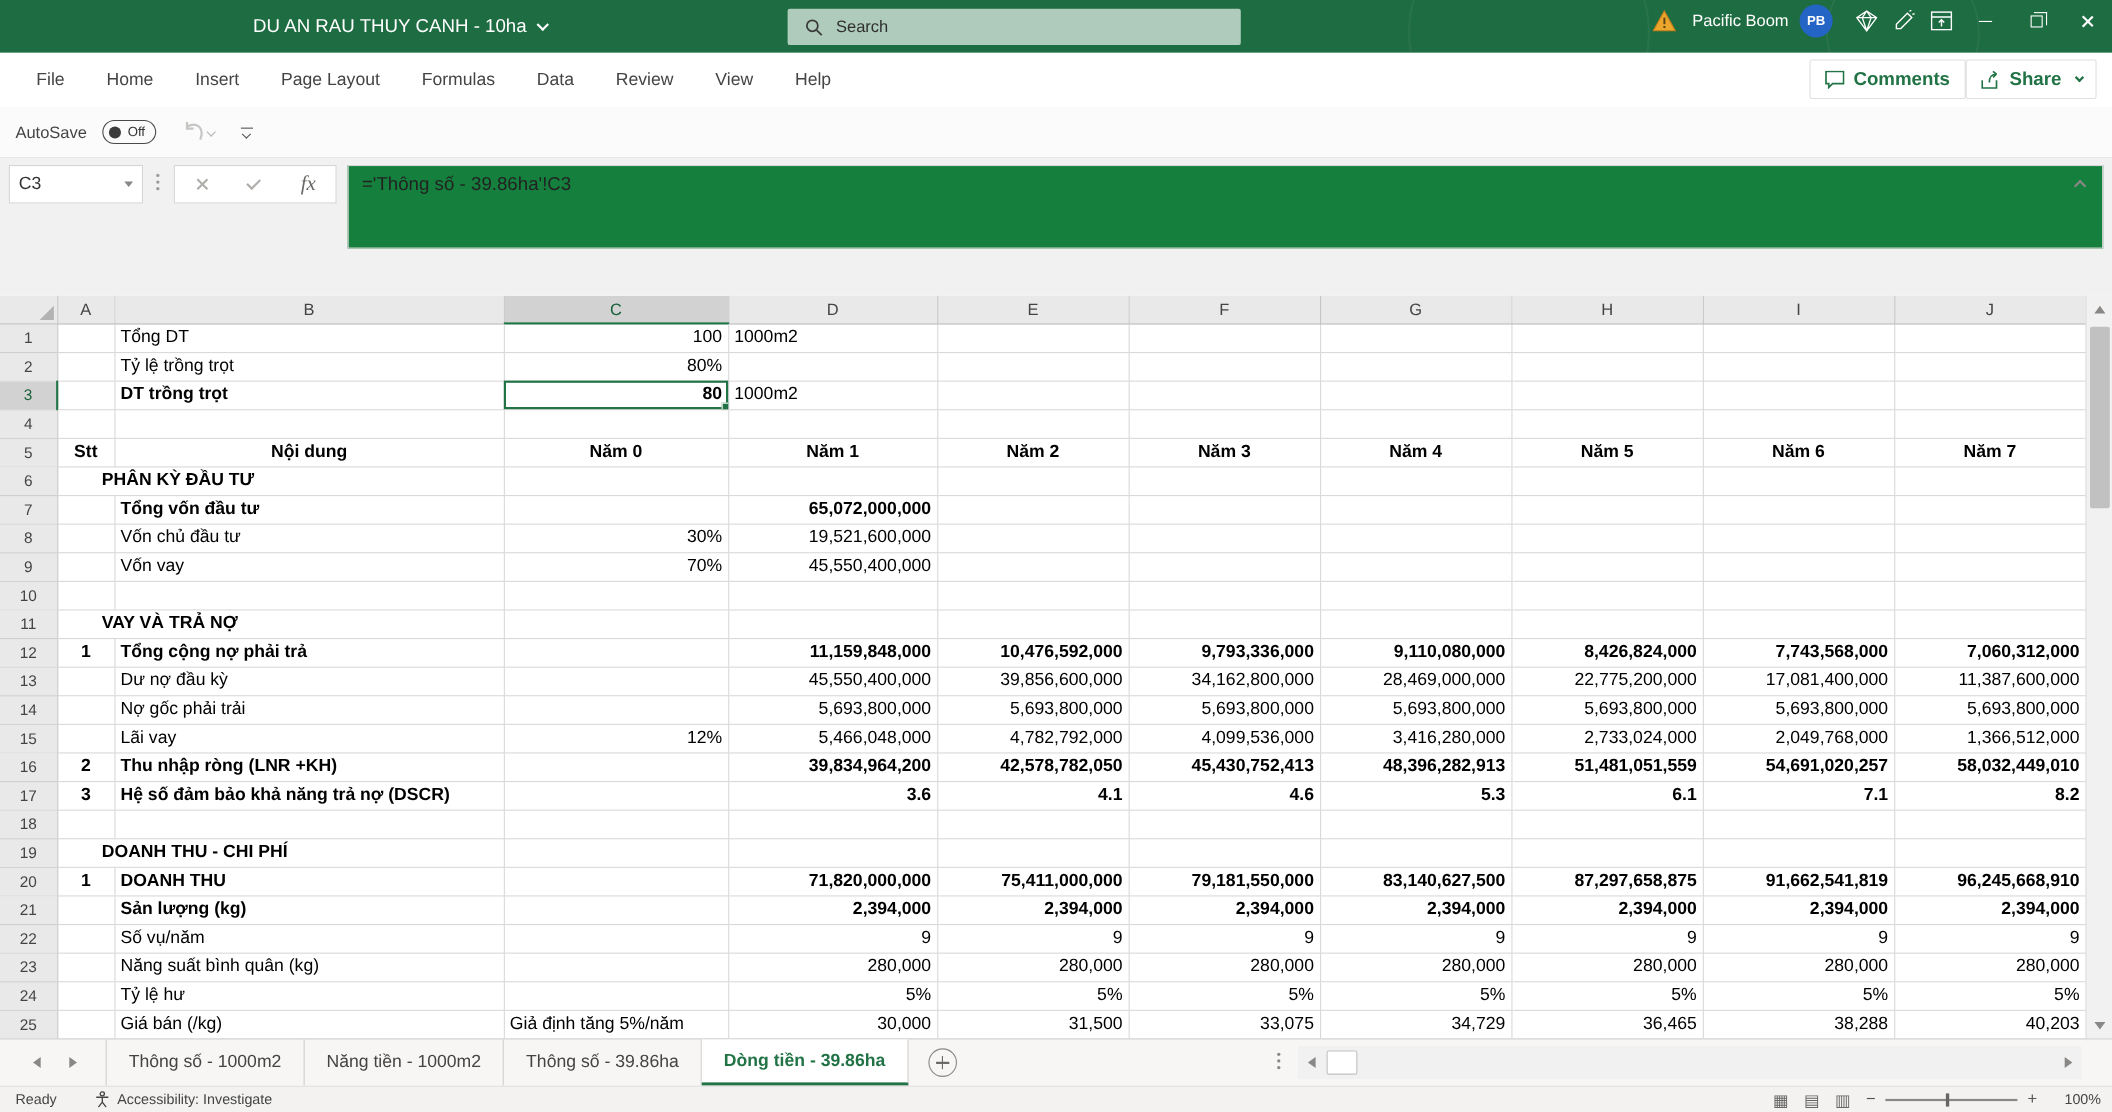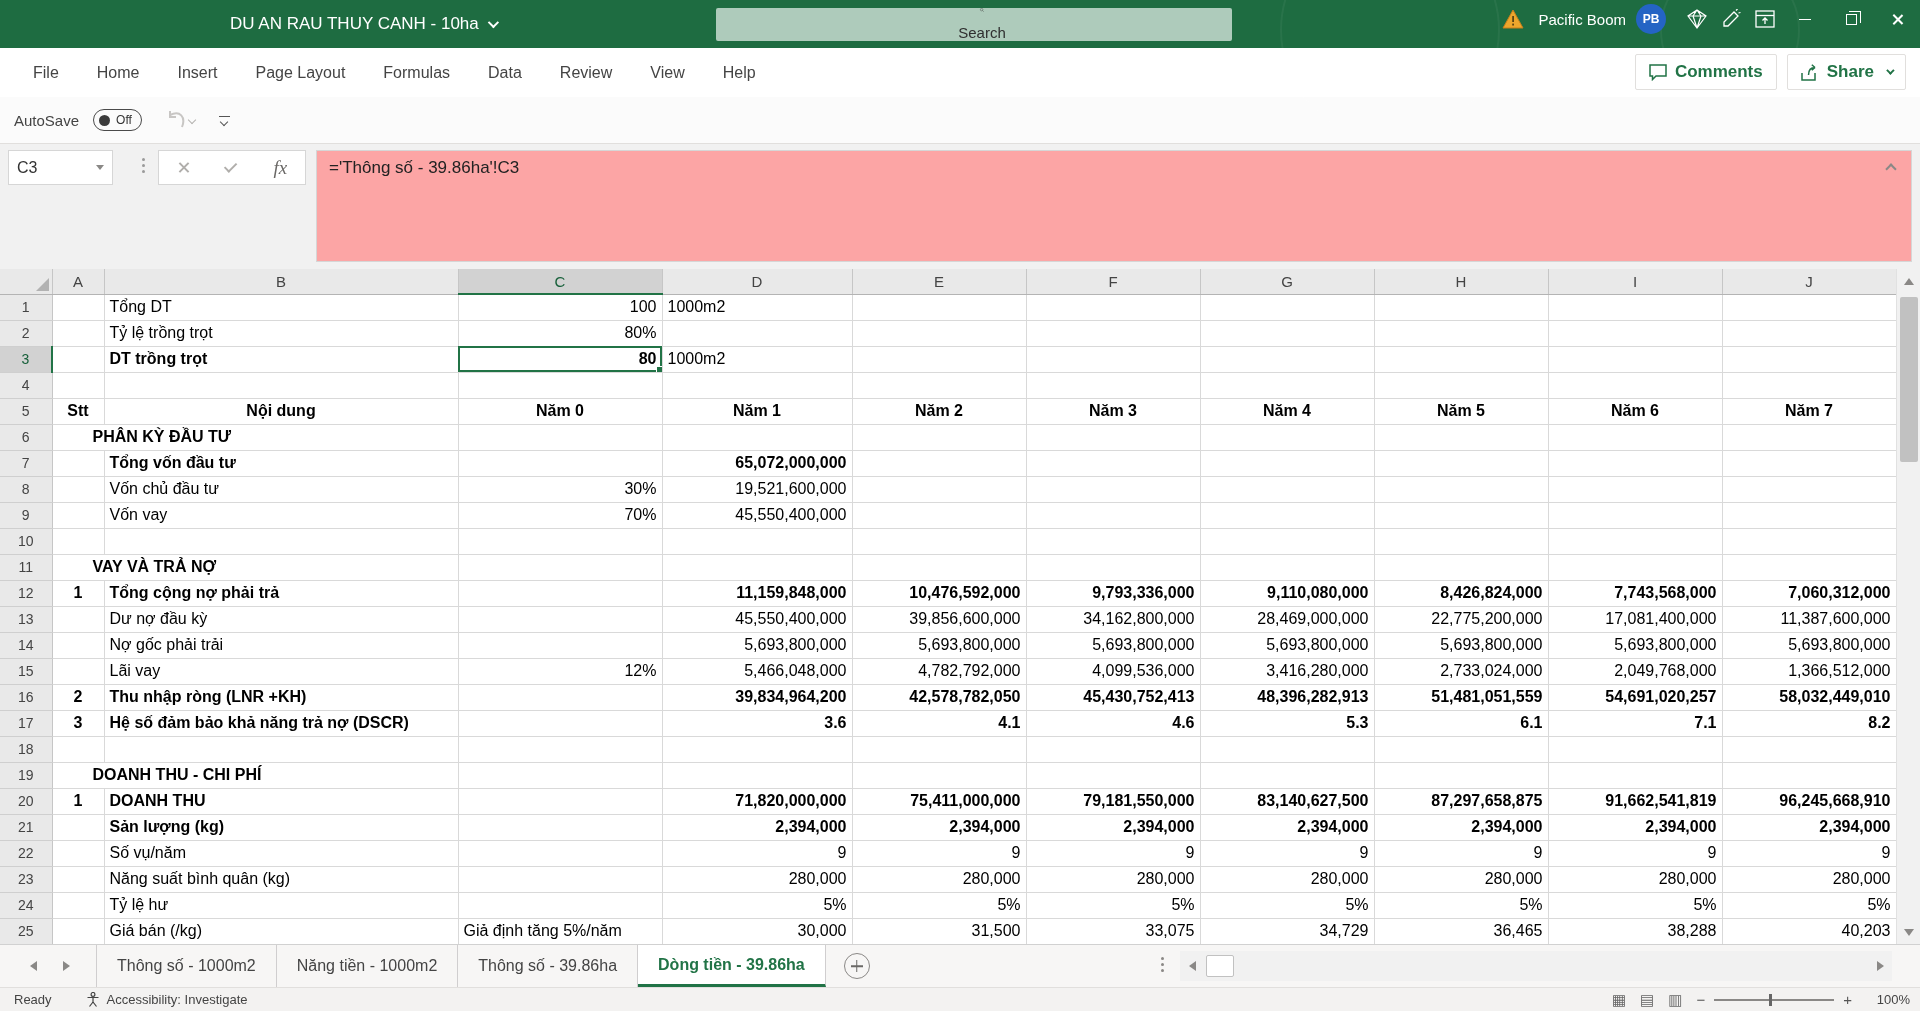--- a/index.html
+++ b/index.html
@@ -7,70 +7,70 @@
     font-family:"Liberation Sans","DejaVu Sans",sans-serif; background:#fff; }
   .app { width:1920px; height:1011px; display:flex; flex-direction:column; position:relative; }
 
   
   .titlebar { height:48px; background:#1E6C41; position:relative; display:flex; align-items:center; color:#fff; flex:0 0 auto; }
   .tb-deco1,.tb-deco2 { position:absolute; border:2px solid rgba(255,255,255,.05); border-radius:50%; pointer-events:none; }
   .tb-deco1 { width:220px; height:220px; right:420px; top:-80px; }
   .tb-deco2 { width:140px; height:140px; right:120px; top:-40px; }
   .tb-title { margin-left:230px; font-size:17px; display:flex; align-items:center; gap:9px; white-space:nowrap; }
   .chev { display:inline-block; width:8px; height:8px; border-right:2px solid currentColor; border-bottom:2px solid currentColor; transform:rotate(45deg) translateY(-2px); }
-  .searchbox { position:absolute; left:716px; top:8px; width:516px; height:33px; background:#aecbbb; border-radius:2px;
-    display:flex; align-items:center; gap:12px; padding-left:16px; color:#2f2f2f; font-size:15px;flex-direction:column; }
+  .searchbox { position:absolute; left:716px; top:8px; width:412px; height:33px; background:#aecbbb; border-radius:2px;
+    display:flex; align-items:center; gap:12px; padding-left:16px; color:#2f2f2f; font-size:15px; }
   .tb-right { position:absolute; right:0; top:0; height:38px; display:flex; align-items:center; }
   .tb-ico { width:34px; display:flex; justify-content:center; align-items:center; }
   .tb-user { font-size:15px; margin:0 10px 0 8px; white-space:nowrap; }
   .avatar { width:30px; height:30px; border-radius:50%; background:#2464C4; color:#fff; font-size:12px; font-weight:700;
     display:flex; align-items:center; justify-content:center; margin-right:14px; }
   .winbtn { width:46px; height:48px; display:flex; align-items:center; justify-content:center; font-size:15px; }
   .restore-ico { width:11px; height:11px; border:1.5px solid #fff; position:relative; }
   .restore-ico:before { content:""; position:absolute; left:2px; top:-4px; width:11px; height:11px; border-top:1.5px solid #fff; border-right:1.5px solid #fff; }
   .min-ico { width:12px; border-top:1.5px solid #fff; }
   .close-ico { position:relative; width:13px; height:13px; }
   .close-ico:before,.close-ico:after { content:""; position:absolute; left:6px; top:0; width:1.5px; height:13px; background:#fff; }
   .close-ico:before{ transform:rotate(45deg);} .close-ico:after{ transform:rotate(-45deg);}
 
   
   .ribbonrow { height:49px; background:#fff; display:flex; align-items:center; position:relative; flex:0 0 auto; }
   .rtabs { display:flex; margin-left:14px; }
   .rtab { padding:0 19px; font-size:16px; color:#444; height:49px; display:flex; align-items:center; white-space:nowrap; }
-  .ribbon-right { position:absolute; right:14px; top:6px; display:flex; gap:10px; }
+  .ribbon-right { position:absolute; right:14px; top:6px; display:flex; }
   .rbtn { border:1px solid #e1dfdd; background:#fff; height:36px; padding:0 13px; display:flex; align-items:center; gap:8px;
     font-size:17px; color:#217346; font-weight:700; border-radius:2px; }
   .rbtn .chev { border-color:#217346; width:6px; height:6px; margin-left:4px; }
 
   
   .qat { height:47px; background:#fbfbfb; border-bottom:1px solid #e1dfdd; display:flex; align-items:center; padding-left:14px; gap:14px; flex:0 0 auto; }
   .autosave { font-size:15px; color:#444; }
   .toggle { display:flex; align-items:center; gap:6px; border:1px solid #4a4a4a; border-radius:11px; height:22px; padding:0 9px 0 5px; font-size:12px; color:#333; }
   .toggle .dot { width:11px; height:11px; border-radius:50%; background:#3b3b3b; }
   .undo-grp { display:flex; align-items:center; gap:3px; margin-left:10px; color:#c8c6c4; }
   .minichev { width:6px; height:6px; border-right:1.5px solid #b5b3b0; border-bottom:1.5px solid #b5b3b0; transform:rotate(45deg); }
   .qat-custom { margin-left:10px; display:flex; flex-direction:column; align-items:center; gap:2px; }
   .qat-custom .bar { width:11px; border-top:1.5px solid #555; }
   .qat-custom .minichev { border-color:#555; }
 
   
   .formulaarea { height:125px; background:#f1f1f1; position:relative; flex:0 0 auto; }
-  .namebox { position:absolute; left:8px; top:6px; width:105px; height:35px; background:#fff; border:1px solid #d6d6d6;
+  .namebox { position:absolute; left:8px; top:6px; width:122px; height:35px; background:#fff; border:1px solid #d6d6d6;
     display:flex; align-items:center; font-size:16px; color:#333; padding:0 8px; }
   .namebox .tri { margin-left:auto; width:0; height:0; border-left:4px solid transparent; border-right:4px solid transparent; border-top:5px solid #8a8886; }
   .vdots { position:absolute; left:142px; top:14px; display:flex; flex-direction:column; gap:3px; }
   .vdots i { width:3px; height:3px; border-radius:50%; background:#9a9a9a; }
   .fxbox { position:absolute; left:158px; top:6px; width:148px; height:35px; background:#fff; border:1px solid #d6d6d6;
     display:flex; align-items:center; justify-content:space-around; color:#9a9a9a; }
   .fxbox .x { position:relative; width:13px; height:13px; }
   .fxbox .x:before,.fxbox .x:after { content:""; position:absolute; left:6px; top:0; width:2px; height:13px; background:#b0aeab; }
   .fxbox .x:before{ transform:rotate(45deg);} .fxbox .x:after{ transform:rotate(-45deg);}
   .fxbox .ck { width:12px; height:7px; border-left:2px solid #b0aeab; border-bottom:2px solid #b0aeab; transform:rotate(-45deg) translateY(-2px); }
   .fxbox .fx { font-family:"Liberation Serif","DejaVu Serif",serif; font-style:italic; font-size:19px; color:#6a6866; }
-  .fmlbox { position:absolute; left:316px; top:6px; right:8px; height:112px; background:#fca5a5; border:1px solid #d6d6d6;
+  .fmlbox { position:absolute; left:316px; top:6px; right:8px; height:76px; background:#15803d; border:1px solid #d6d6d6;
     font-size:17px; color:#222; padding:7px 26px 0 12px; }
   .fml-collapse { position:absolute; right:16px; top:14px; width:8px; height:8px; border-right:2px solid #8a8886; border-bottom:2px solid #8a8886; transform:rotate(-135deg); }
 
   
   .gridwrap { position:relative; height:675px; flex:0 0 auto; background:#fff; }
   table.grid { border-collapse:collapse; table-layout:fixed; width:1896px; }
   table.grid col.c-rh{width:52px} table.grid col.c-A{width:52px} table.grid col.c-B{width:354px}
   table.grid col.c-C{width:204px} table.grid col.c-D{width:190px}
   table.grid col.c-E,table.grid col.c-F,table.grid col.c-G,table.grid col.c-H,table.grid col.c-I,table.grid col.c-J{width:174px}
   .grid th,.grid td { overflow:hidden; white-space:nowrap; }

